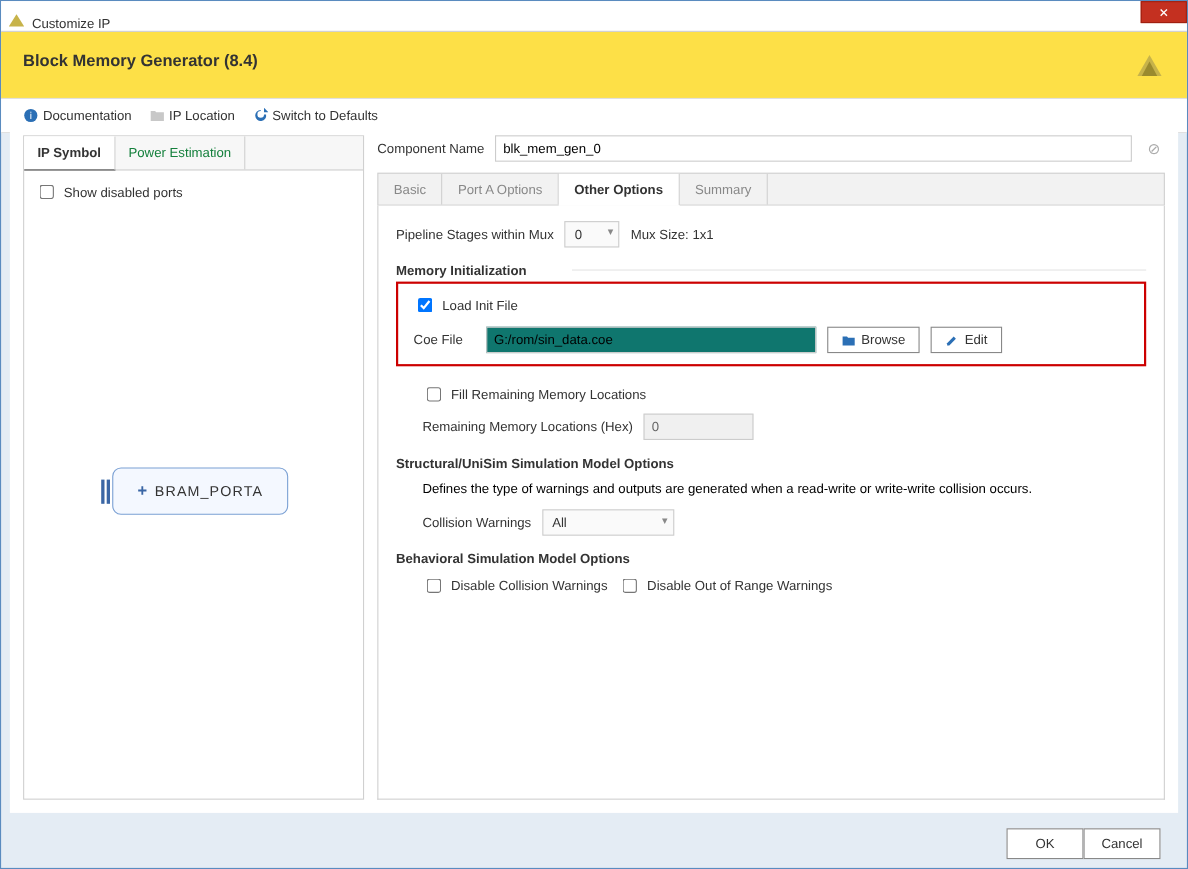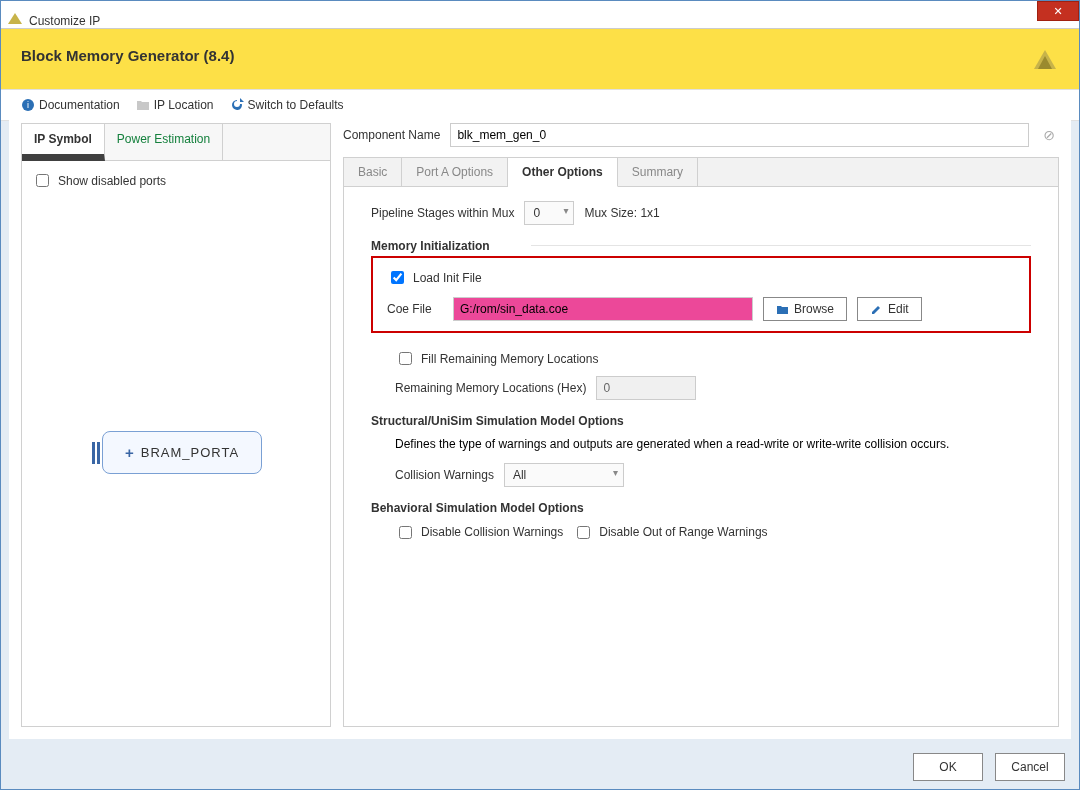--- a/index.html
+++ b/index.html
@@ -25,21 +25,21 @@
   .toolbar-item .icn { width:14px; height:14px; }
 
   
   .body-area { position:absolute; top:110px; bottom:50px; left:8px; right:8px; background:#fff; display:flex; gap:12px; padding:12px; }
   .left-pane { width:310px; border:1px solid #d0d0d0; background:#fff; display:flex; flex-direction:column; }
   .right-pane { flex:1; display:flex; flex-direction:column; }
 
   
   .tabbar { display:flex; border-bottom:1px solid #d0d0d0; background:#f7f7f7; }
   .tab { padding:8px 12px; font-size:12px; color:#15803d; border-right:1px solid #d0d0d0; cursor:default; }
-  .tab.active { background:#fff; font-weight:bold; color:#333; border-bottom:7px solid #404040; margin-bottom:-1px; }
+  .tab.active { background:#fff; font-weight:bold; color:#333; border-bottom:1px solid #404040; margin-bottom:-1px; }
 
   .left-content { padding:10px; flex:1; position:relative; }
   .chk-row { display:flex; align-items:center; gap:6px; margin-bottom:8px; }
   input[type=checkbox] { width:13px; height:13px; }
 
   
   .ip-symbol { position:absolute; top:270px; left:70px; display:flex; align-items:center; }
   .ip-symbol .bars { display:flex; gap:2px; margin-right:2px; }
   .ip-symbol .bars span { width:3px; height:22px; background:#3a66a5; display:block; }
   .ip-block { border:1px solid #7aa0d4; border-radius:8px; background:#f4f8ff; padding:12px 22px; display:flex; align-items:center; gap:6px; color:#333; letter-spacing:1px; font-size:13px; }
@@ -48,44 +48,44 @@
   
   .comp-row { display:flex; align-items:center; gap:10px; margin-bottom:10px; }
   .comp-row label { white-space:nowrap; }
   .comp-row input { flex:1; border:1px solid #ccc; padding:4px 6px; background:#fff; font-size:12px; }
   .comp-row .clear { color:#aaa; font-size:14px; padding:0 4px; }
 
   .right-tabs { display:flex; border:1px solid #d0d0d0; background:#f2f2f2; }
   .right-tabs .rtab { padding:7px 14px; color:#888; border-right:1px solid #d0d0d0; font-size:12px; }
   .right-tabs .rtab.active { background:#fff; color:#333; font-weight:bold; border-bottom:1px solid #fff; margin-bottom:-1px; }
 
-  .opts { border:1px solid #d0d0d0; border-top:none; padding:14px 27px; flex:1; overflow:auto; background:#fff; }
+  .opts { border:1px solid #d0d0d0; border-top:none; padding:14px 16px; flex:1; overflow:auto; background:#fff; }
 
   .field-row { display:flex; align-items:center; gap:10px; margin-bottom:14px; }
   .select { border:1px solid #ccc; background:#fafafa; padding:4px 20px 4px 8px; position:relative; min-width:50px; font-size:12px; }
   .select::after { content:"▾"; position:absolute; right:5px; top:3px; color:#888; font-size:10px; }
 
   .section-title { font-weight:bold; margin:10px 0 8px 0; font-size:12px; }
   .section-divider { border-top:1px solid #e4e4e4; margin-left:160px; margin-top:-16px; margin-bottom:10px; }
 
   .red-box { border:2px solid #cc0000; padding:10px 14px; margin-bottom:16px; }
   .red-box .chk-row { margin-bottom:10px; }
 
   .file-row { display:flex; align-items:center; gap:10px; }
   .file-row label { min-width:56px; }
-  .file-row input { flex:1; border:1px solid #ccc; padding:4px 6px; font-size:12px; background:#ec4899; max-width:300px; }
+  .file-row input { flex:1; border:1px solid #ccc; padding:4px 6px; font-size:12px; background:#0f766e; max-width:300px; }
   .btn { border:1px solid #888; background:#fff; padding:4px 12px; display:flex; align-items:center; gap:5px; font-size:12px; cursor:default; }
   .btn .icn { width:13px; height:13px; }
 
   .readonly { background:#f0f0f0 !important; color:#666; }
   .indent { padding-left:24px; }
   .help-text { color:#000000; margin:4px 0 10px 0; line-height:1.4; }
 
   
-  .footer { position:absolute; bottom:8px; right:14px; display:flex; gap:12px; }
+  .footer { position:absolute; bottom:8px; right:24px; display:flex; }
   .footer .fbtn { border:1px solid #888; background:#fff; padding:6px 0; width:70px; text-align:center; font-size:12px; }
 
   
   svg { display:block; }
 </style>
 </head>
 <body>
 
 <div class="window">
 

